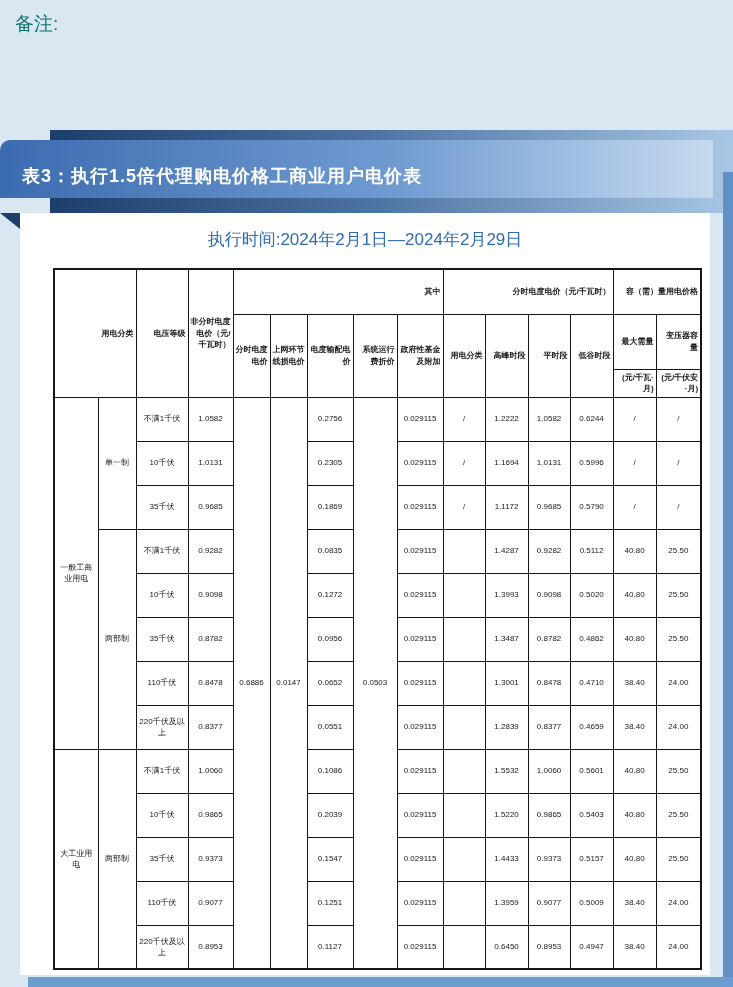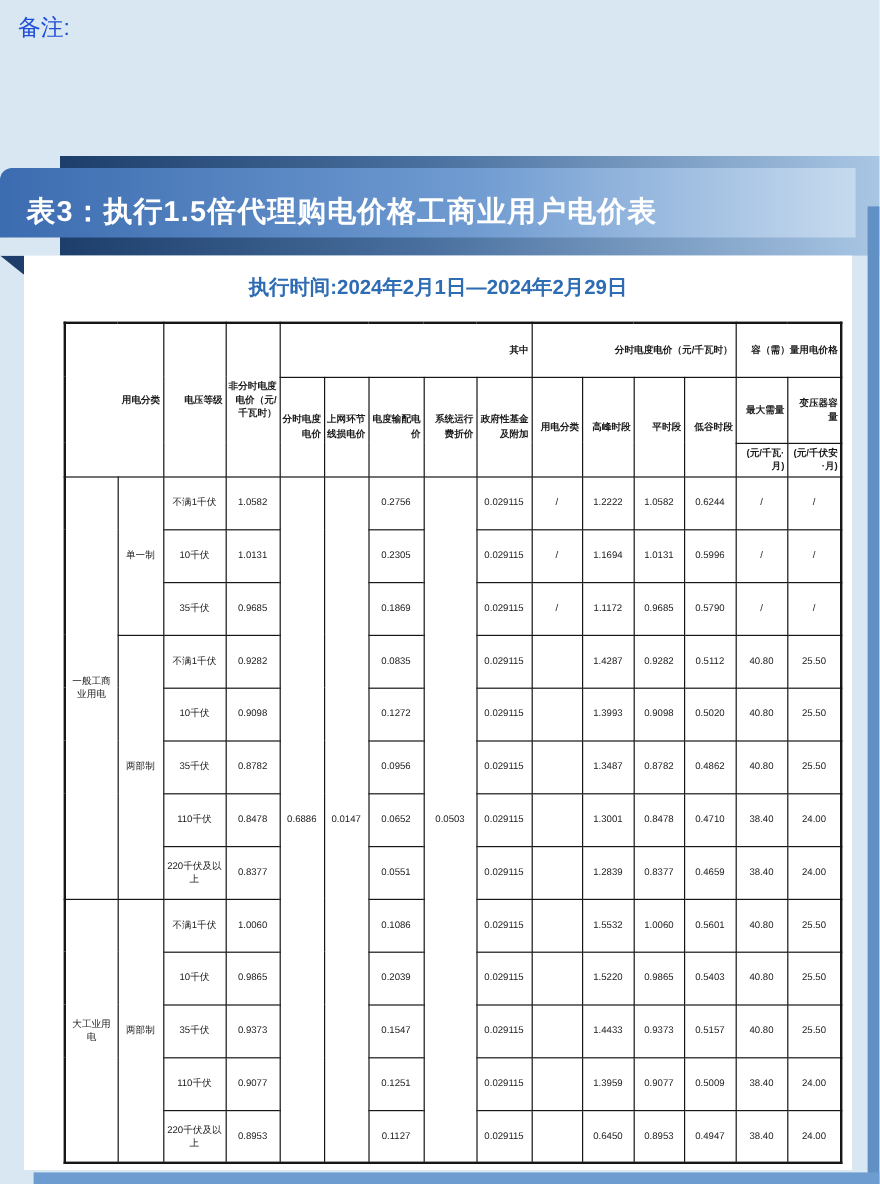--- a/index.html
+++ b/index.html
@@ -6,36 +6,36 @@
   html, body { width: 733px; height: 987px; }
   body {
     position: relative;
     background: #d9e7f3;
     font-family: "Liberation Sans", "DejaVu Sans", sans-serif;
     overflow: hidden;
   }
   .note {
     position: absolute;
     left: 15px; top: 6px; width: 706px;
-    color: #1d4ed8;
+    color: #0f766e;
     font-size: 19px;
     line-height: 35px;
   }
   .banner-back {
     position: absolute;
     left: 50px; top: 130px; width: 683px; height: 83px;
     background: linear-gradient(90deg, #1d3e6b 0%, #49709f 45%, #a9c6e4 100%);
   }
   .banner {
     position: absolute;
     left: 0; top: 140px; width: 713px; height: 58px;
     background: linear-gradient(90deg, #3c6cb0 0%, #6f9bd1 55%, #c6daee 100%);
     border-top-left-radius: 10px;
     color: #ffffff;
-    font-size: 24px;
+    font-size: 18px;
     font-weight: bold;
     line-height: 73px;
     padding-left: 22px;
     letter-spacing: 1px;
   }
   .fold {
     position: absolute;
     left: 0; top: 213px;
     width: 20px; height: 16px;
     background: #1d3e6b;
@@ -44,21 +44,21 @@
   .panel {
     position: absolute;
     left: 20px; top: 213px; width: 690px; height: 762px;
     background: #ffffff;
   }
   .subtitle {
     margin-top: 15px;
     text-align: center;
     color: #2e6cb4;
     font-size: 17px;
-    font-weight: bold;
+    font-weight: normal;
   }
   .table-wrap { margin: 17px 0 0 33px; }
   table {
     border-collapse: collapse;
     table-layout: fixed;
     width: 647px;
     color: #1a1a1a;
   }
   th, td {
     border: 1.5px solid #161616;

